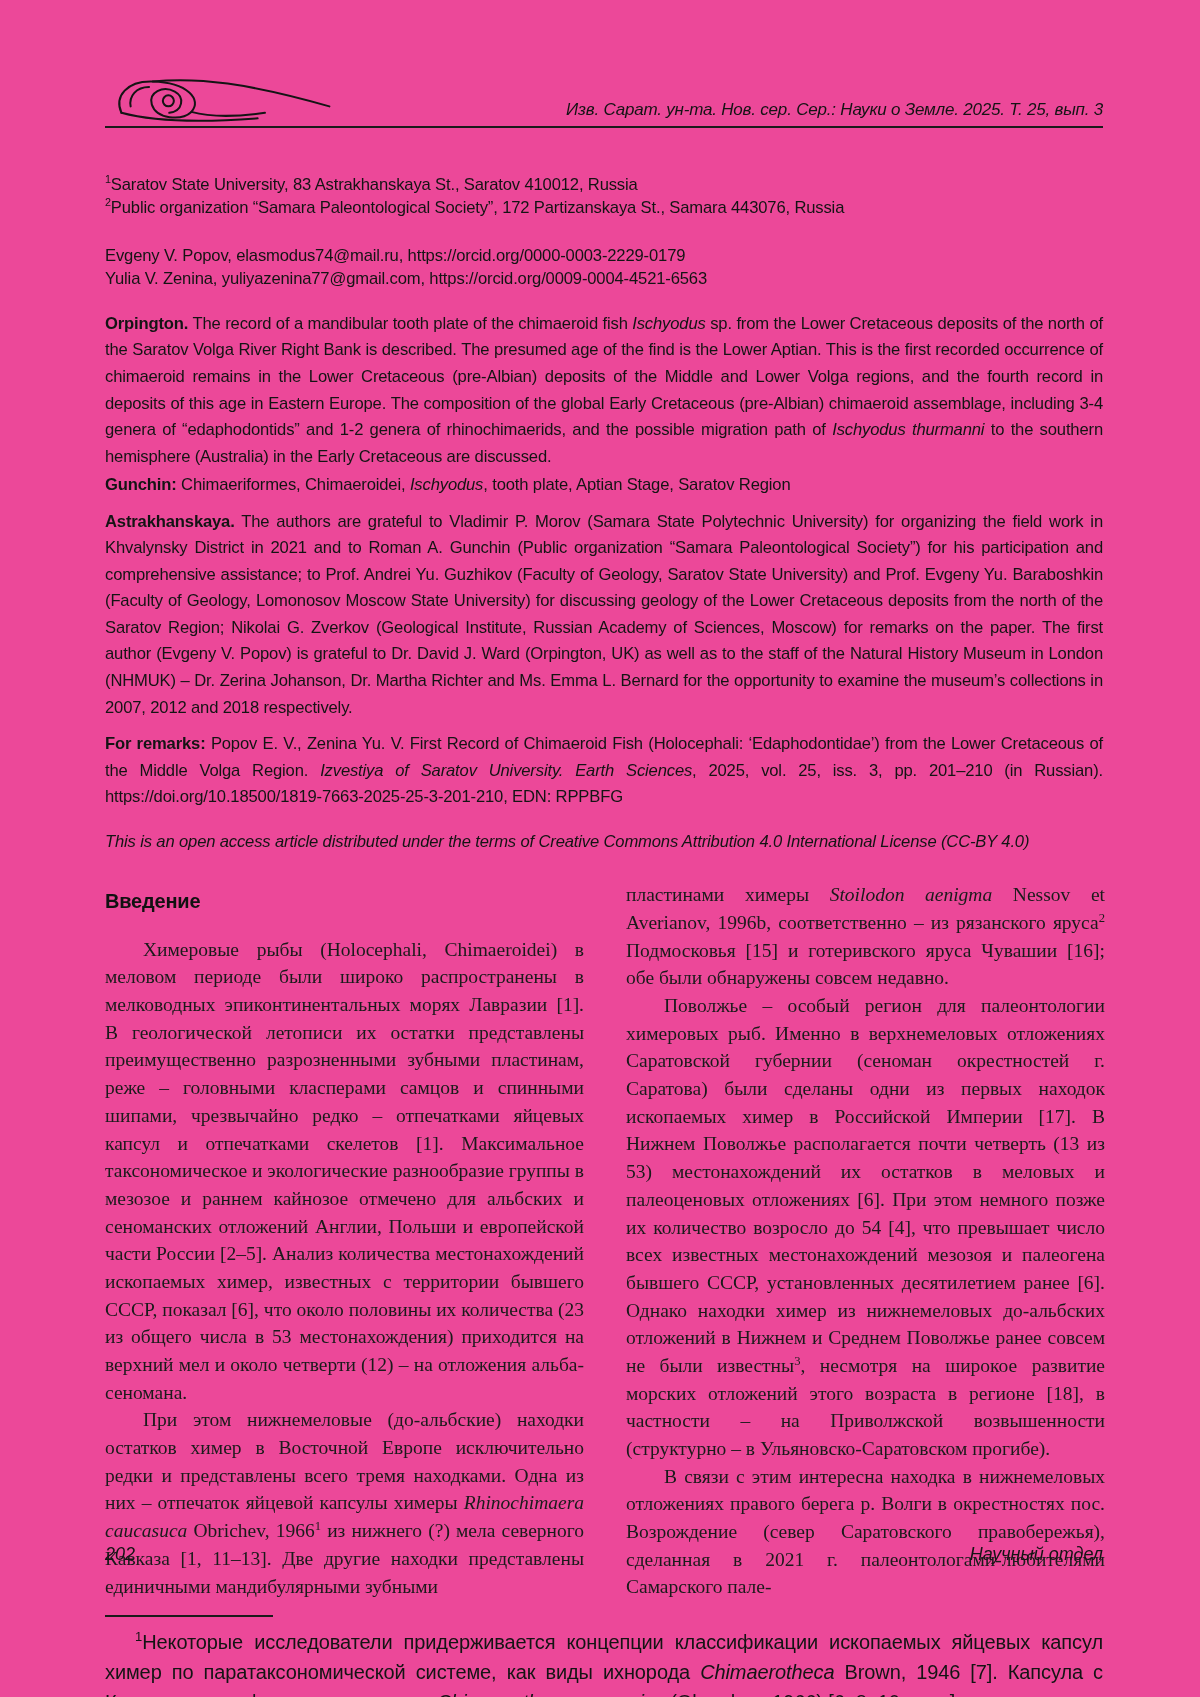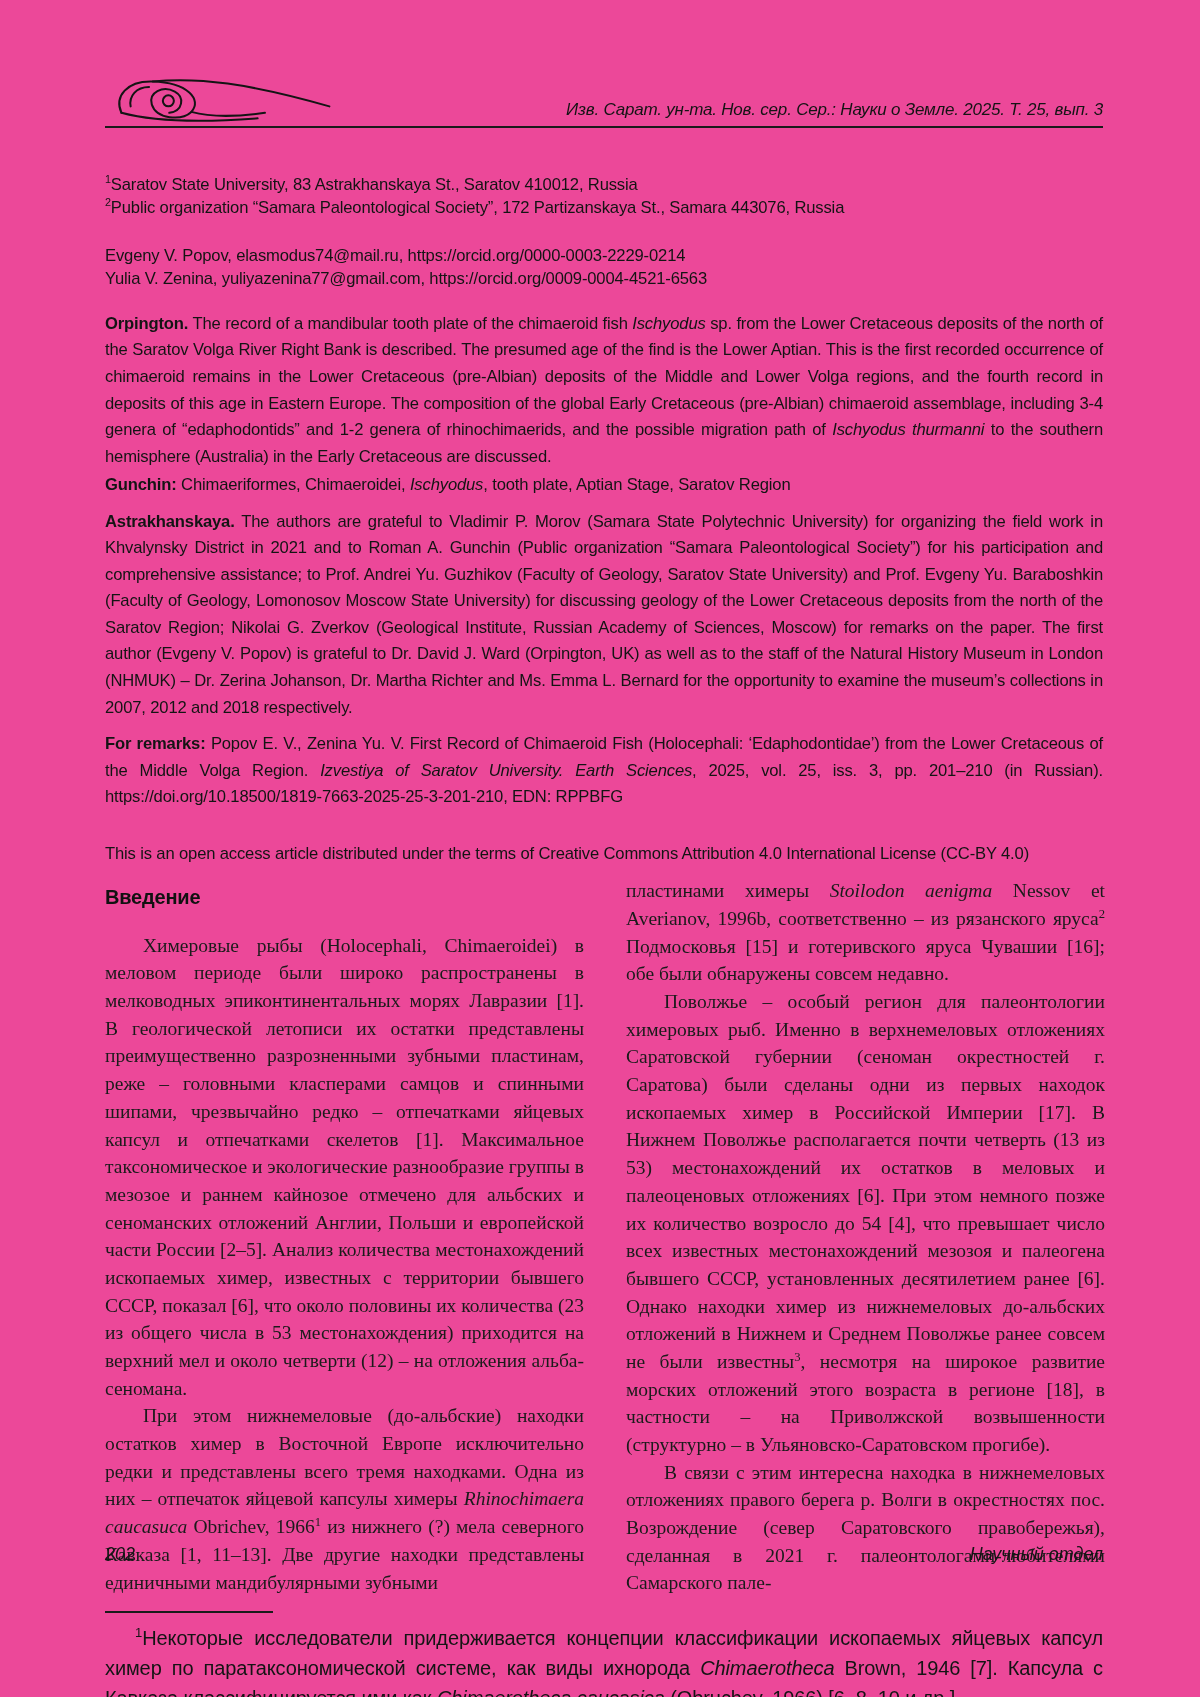--- a/index.html
+++ b/index.html
@@ -24,21 +24,21 @@
   .affils{margin-top:46px;line-height:1.38;}
   .affils p{margin:0;}
   .authors{margin-top:24px;line-height:1.42;}
   .authors p{margin:0;}
   .fm-par{margin:10px 0 0 0;line-height:1.6;text-align:justify;}
   .fm-par.first{margin-top:20px;}
   .fm b{font-weight:bold;}
   sup{font-size:0.65em;line-height:0;}
 
   
-  .body-area{margin-top:10px;display:flex;gap:42px;
+  .body-area{margin-top:26px;display:flex;gap:42px;
              font-family:"Liberation Serif",serif;font-size:19.5px;
              color:#1b1b1b;}
   .col{width:479px;flex:0 0 auto;text-align:justify;line-height:1.42;
        hyphens:auto;-webkit-hyphens:auto;}
   .col h2{font-family:"Liberation Sans",sans-serif;font-size:20px;
           font-weight:bold;color:#111;margin:6px 0 20px 0;letter-spacing:-0.2px;}
   .col p{margin:0;text-indent:38px;}
   .col p.no-indent{text-indent:0;}
 
   
@@ -71,37 +71,37 @@
       </svg>
       <div class="journal-line">Изв. Сарат. ун-та. Нов. сер. Сер.: Науки о Земле. 2025. Т. 25, вып. 3</div>
     </div>
 
     <div class="fm affils">
       <p><sup>1</sup>Saratov State University, 83 Astrakhanskaya St., Saratov 410012, Russia</p>
       <p><sup>2</sup>Public organization “Samara Paleontological Society”, 172 Partizanskaya St., Samara 443076, Russia</p>
     </div>
 
     <div class="fm authors">
-      <p>Evgeny V. Popov, elasmodus74@mail.ru, https://orcid.org/0000-0003-2229-0214</p>
+      <p>Evgeny V. Popov, elasmodus74@mail.ru, https://orcid.org/0000-0003-2229-0179</p>
       <p>Yulia V. Zenina, yuliyazenina77@gmail.com, https://orcid.org/0009-0004-4521-6563</p>
     </div>
 
     <p class="fm fm-par first"><b>Orpington.</b>
       <span>The record of a mandibular tooth plate of the chimaeroid fish <i>Ischyodus</i> sp. from the Lower Cretaceous deposits of the north of the Saratov Volga River Right Bank is described. The presumed age of the find is the Lower Aptian. This is the first recorded occurrence of chimaeroid remains in the Lower Cretaceous (pre-Albian) deposits of the Middle and Lower Volga regions, and the fourth record in deposits of this age in Eastern Europe. The composition of the global Early Cretaceous (pre-Albian) chimaeroid assemblage, including 3-4 genera of “edaphodontids” and 1-2 genera of rhinochimaerids, and the possible migration path of <i>Ischyodus thurmanni</i> to the southern hemisphere (Australia) in the Early Cretaceous are discussed.</span></p>
 
     <p class="fm fm-par" style="margin-top:2px;"><b>Gunchin:</b>
       <span>Chimaeriformes, Chimaeroidei, <i>Ischyodus</i>, tooth plate, Aptian Stage, Saratov Region</span></p>
 
     <p class="fm fm-par"><b>Astrakhanskaya.</b>
       <span>The authors are grateful to Vladimir P. Morov (Samara State Polytechnic University) for organizing the field work in Khvalynsky District in 2021 and to Roman A. Gunchin (Public organization “Samara Paleontological Society”) for his participation and comprehensive assistance; to Prof. Andrei Yu. Guzhikov (Faculty of Geology, Saratov State University) and Prof. Evgeny Yu. Baraboshkin (Faculty of Geology, Lomonosov Moscow State University) for discussing geology of the Lower Cretaceous deposits from the north of the Saratov Region; Nikolai G. Zverkov (Geological Institute, Russian Academy of Sciences, Moscow) for remarks on the paper. The first author (Evgeny V. Popov) is grateful to Dr. David J. Ward (Orpington, UK) as well as to the staff of the Natural History Museum in London (NHMUK) – Dr. Zerina Johanson, Dr. Martha Richter and Ms. Emma L. Bernard for the opportunity to examine the museum’s collections in 2007, 2012 and 2018 respectively.</span></p>
 
     <p class="fm fm-par"><b>For remarks:</b>
       <span>Popov E. V., Zenina Yu. V. First Record of Chimaeroid Fish (Holocephali: ‘Edaphodontidae’) from the Lower Cretaceous of the Middle Volga Region. <i>Izvestiya of Saratov University. Earth Sciences</i>, 2025, vol. 25, iss. 3, pp. 201–210 (in Russian). https://doi.org/10.18500/1819-7663-2025-25-3-201-210, EDN: RPPBFG</span></p>
 
-    <p class="fm fm-par" style="margin-top:30px;">This is an open access article distributed under the terms of Creative Commons Attribution 4.0 International License (CC-BY 4.0)</p>
+    <p class="fm fm-par" style="margin-top:18px;font-style:italic;">This is an open access article distributed under the terms of Creative Commons Attribution 4.0 International License (CC-BY 4.0)</p>
 
     <div class="body-area">
       <div class="col">
         <h2>Введение</h2>
         <p>Химеровые рыбы (Holocephali, Chimaeroidei) в меловом периоде были широко распространены в мелководных эпиконтинентальных морях Лавразии [1]. В геологической летописи их остатки представлены преимущественно разрозненными зубными пластинам, реже – головными класперами самцов и спинными шипами, чрезвычайно редко – отпечатками яйцевых капсул и отпечатками скелетов [1]. Максимальное таксономическое и экологические разнообразие группы в мезозое и раннем кайнозое отмечено для альбских и сеноманских отложений Англии, Польши и европейской части России [2–5]. Анализ количества местонахождений ископаемых химер, известных с территории бывшего СССР, показал [6], что около половины их количества (23 из общего числа в 53 местонахождения) приходится на верхний мел и около четверти (12) – на отложения альба-сеномана.</p>
         <p>При этом нижнемеловые (до-альбские) находки остатков химер в Восточной Европе исключительно редки и представлены всего тремя находками. Одна из них – отпечаток яйцевой капсулы химеры <i>Rhinochimaera caucasuca</i> Obrichev, 1966<sup>1</sup> из нижнего (?) мела северного Кавказа [1, 11–13]. Две другие находки представлены единичными мандибулярными зубными</p>
       </div>
       <div class="col">
         <p class="no-indent">пластинами химеры <i>Stoilodon aenigma</i> Nessov et Averianov, 1996b, соответственно – из рязанского яруса<sup>2</sup> Подмосковья [15] и готеривского яруса Чувашии [16]; обе были обнаружены совсем недавно.</p>
         <p>Поволжье – особый регион для палеонтологии химеровых рыб. Именно в верхнемеловых отложениях Саратовской губернии (сеноман окрестностей г. Саратова) были сделаны одни из первых находок ископаемых химер в Российской Империи [17]. В Нижнем Поволжье располагается почти четверть (13 из 53) местонахождений их остатков в меловых и палеоценовых отложениях [6]. При этом немного позже их количество возросло до 54 [4], что превышает число всех известных местонахождений мезозоя и палеогена бывшего СССР, установленных десятилетием ранее [6]. Однако находки химер из нижнемеловых до-альбских отложений в Нижнем и Среднем Поволжье ранее совсем не были известны<sup>3</sup>, несмотря на широкое развитие морских отложений этого возраста в регионе [18], в частности – на Приволжской возвышенности (структурно – в Ульяновско-Саратовском прогибе).</p>

